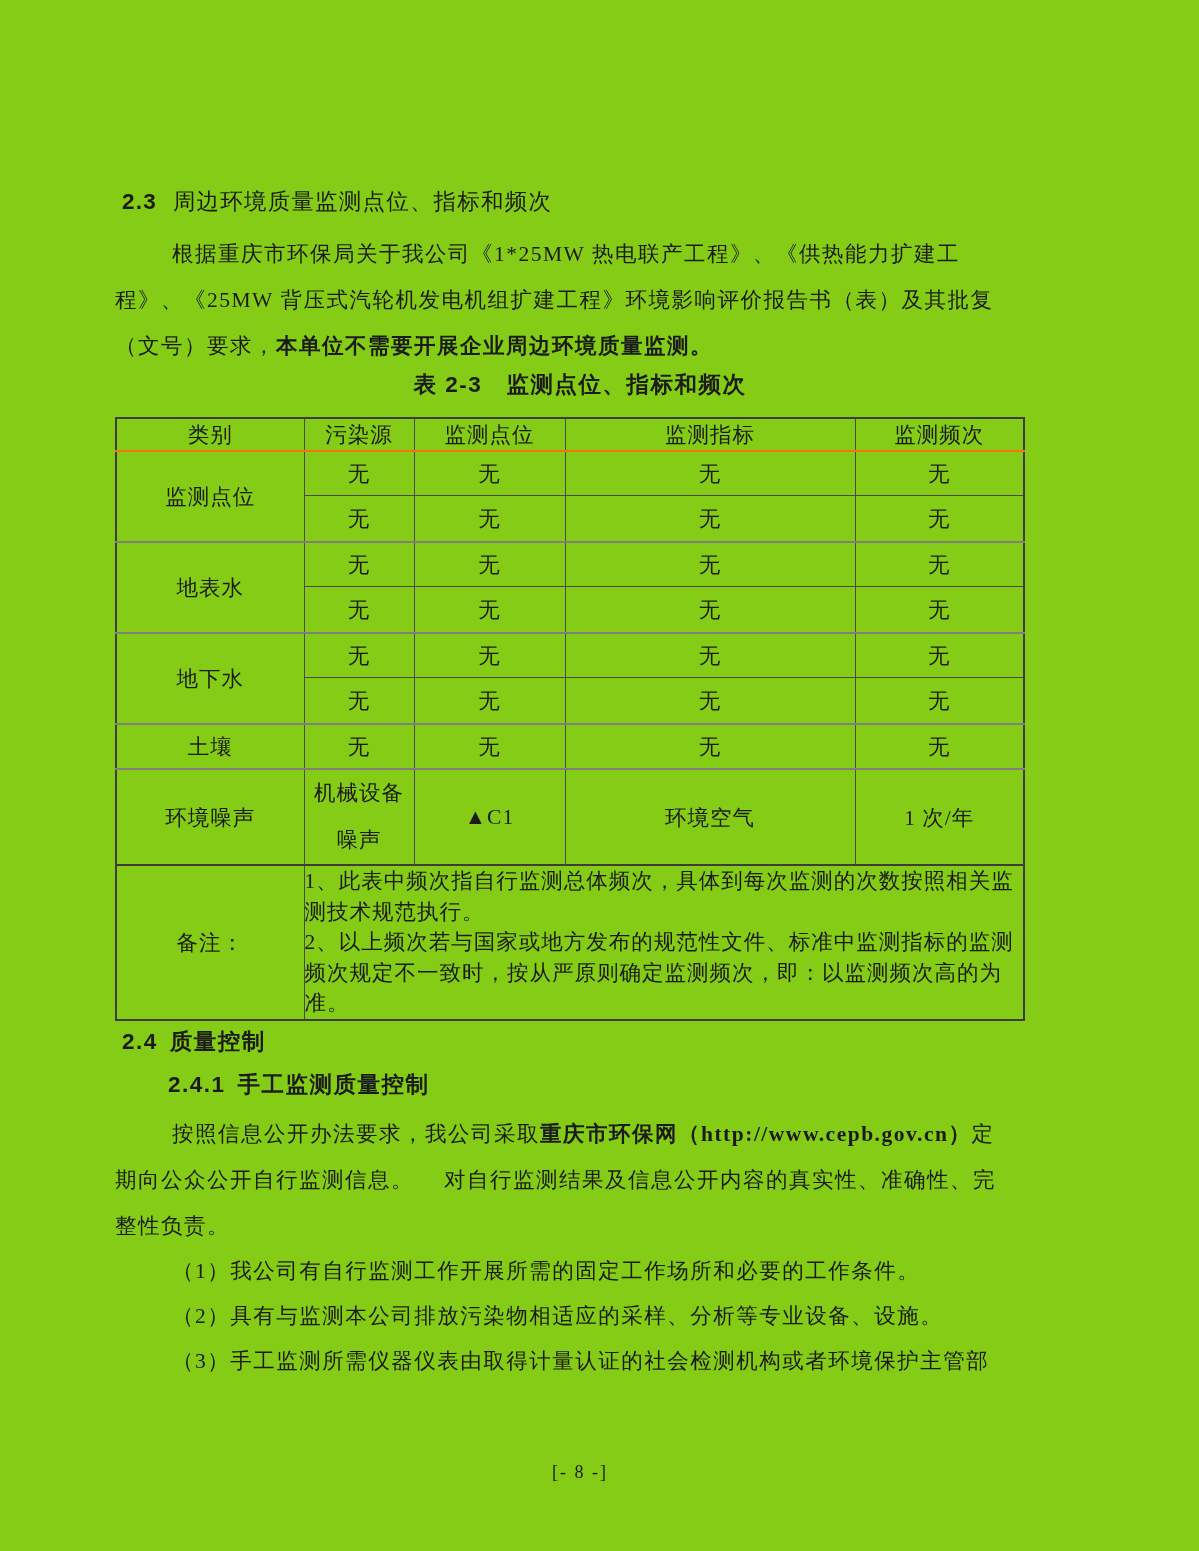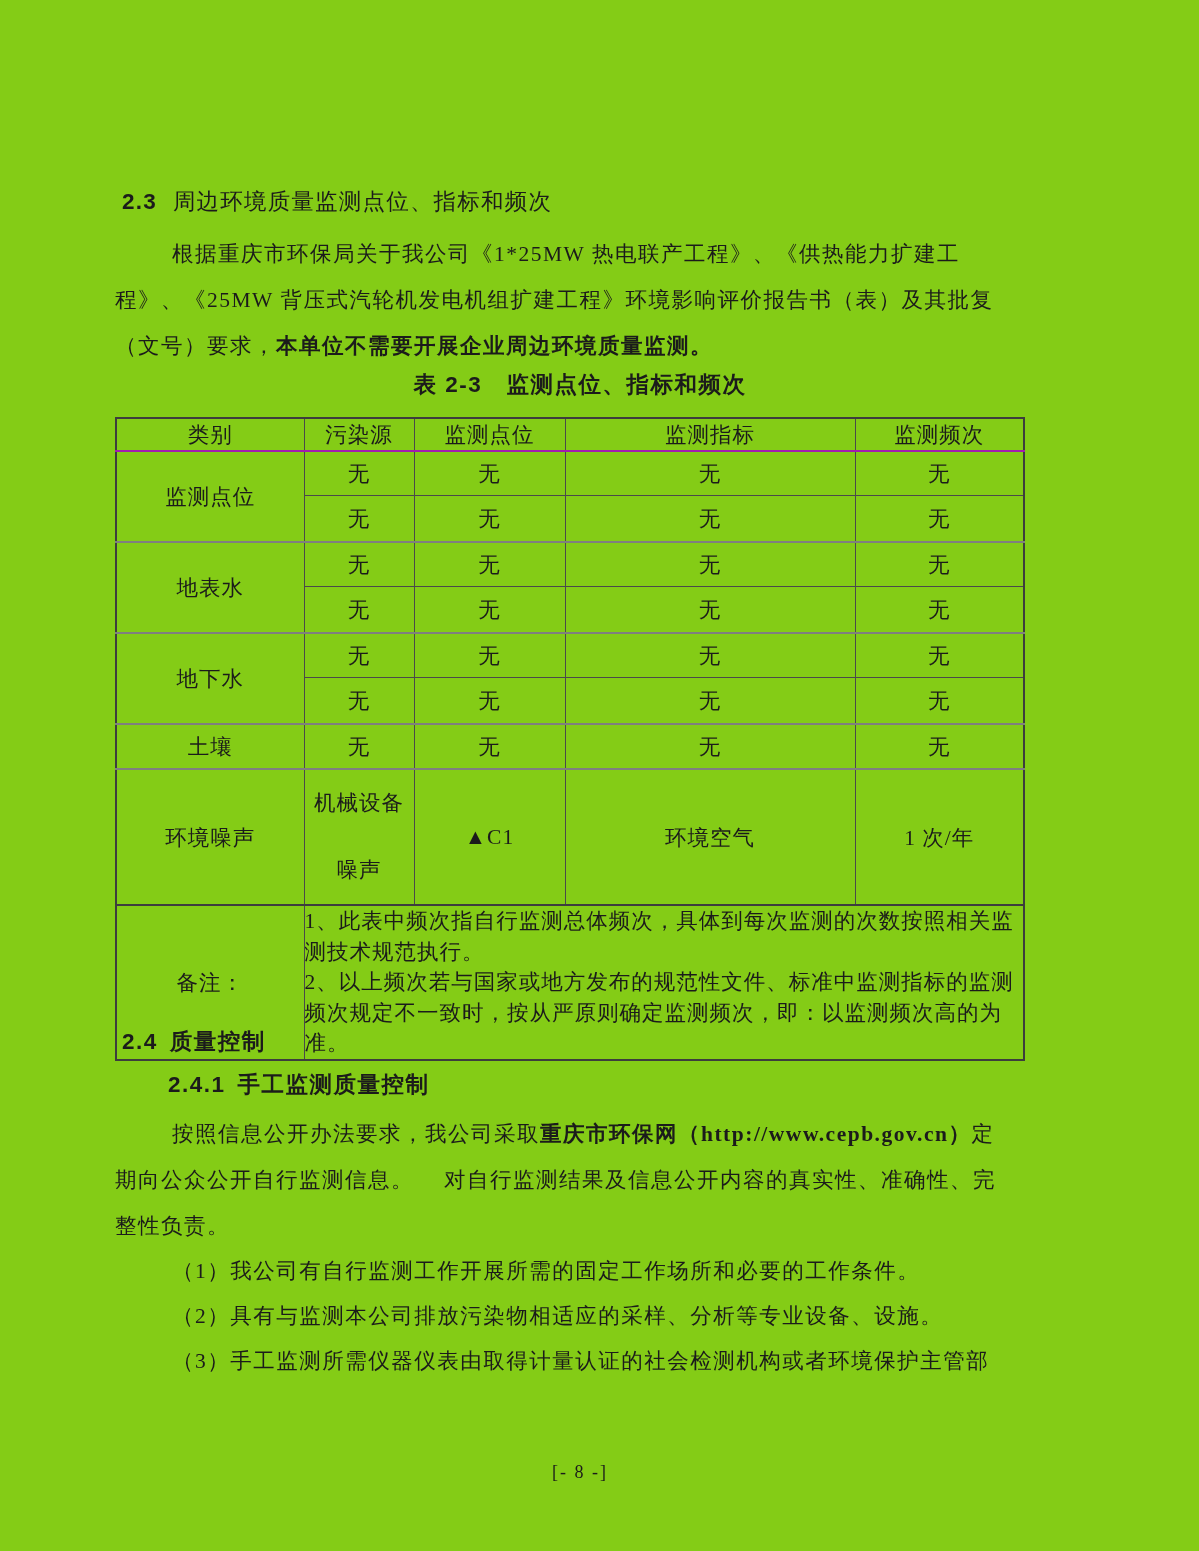--- a/index.html
+++ b/index.html
@@ -39,26 +39,26 @@
   
   table.mon-table {
     position:absolute; left:115px; top:417px; width:908px;
     border-collapse:collapse; table-layout:fixed;
     font-size:21.5px; border:2px solid #3d3d3d;
   }
   table.mon-table td {
     border:1px solid #4a4a4a; text-align:center; vertical-align:middle;
     padding:0; letter-spacing:1px; overflow:hidden;
   }
-  tr.head-row td { height:31px; border-bottom:2px solid #a21caf; }
+  tr.head-row td { height:31px; border-bottom:2px solid #f97316; }
   tr.r45 td { height:43px; }
   tr.r46 td { height:45px; }
   tr.gstart td { border-top:2px solid #7f7f7f; }
   tr.noise-row td { height:93px; }
-  td.wrapcell { line-height:67px; padding:0 15px; }
+  td.wrapcell { line-height:47px; padding:0 15px; }
   tr.remark-row td { border-top:2px solid #3d3d3d;font-family:Liberation Serif, serif; }
   td.remark {
     text-align:left; padding:3px 12px 6px 12px; line-height:30.5px;
     letter-spacing:0.6px; font-size:21.5px;
   }
   td.remark .note { text-align:left; }
 
   
   .footer {
     position:absolute; top:1462px; left:0; width:1160px; text-align:center;

